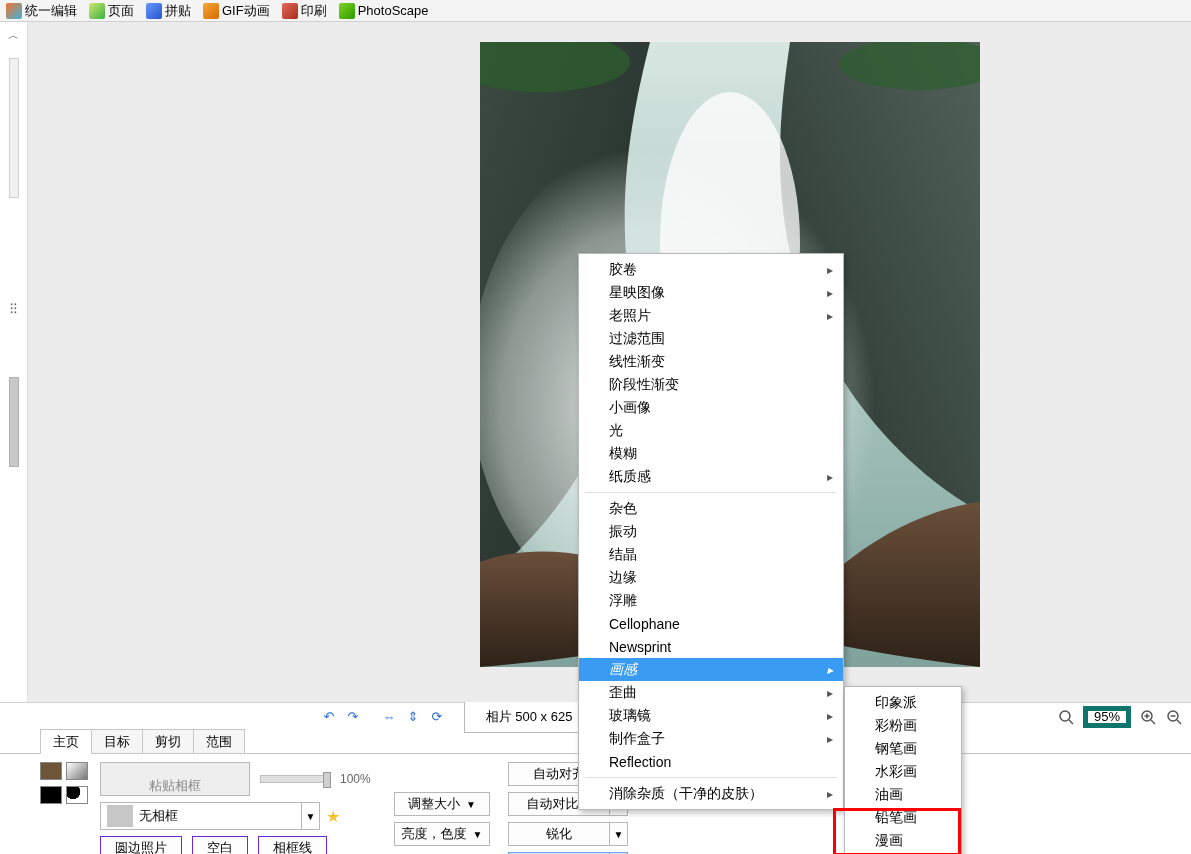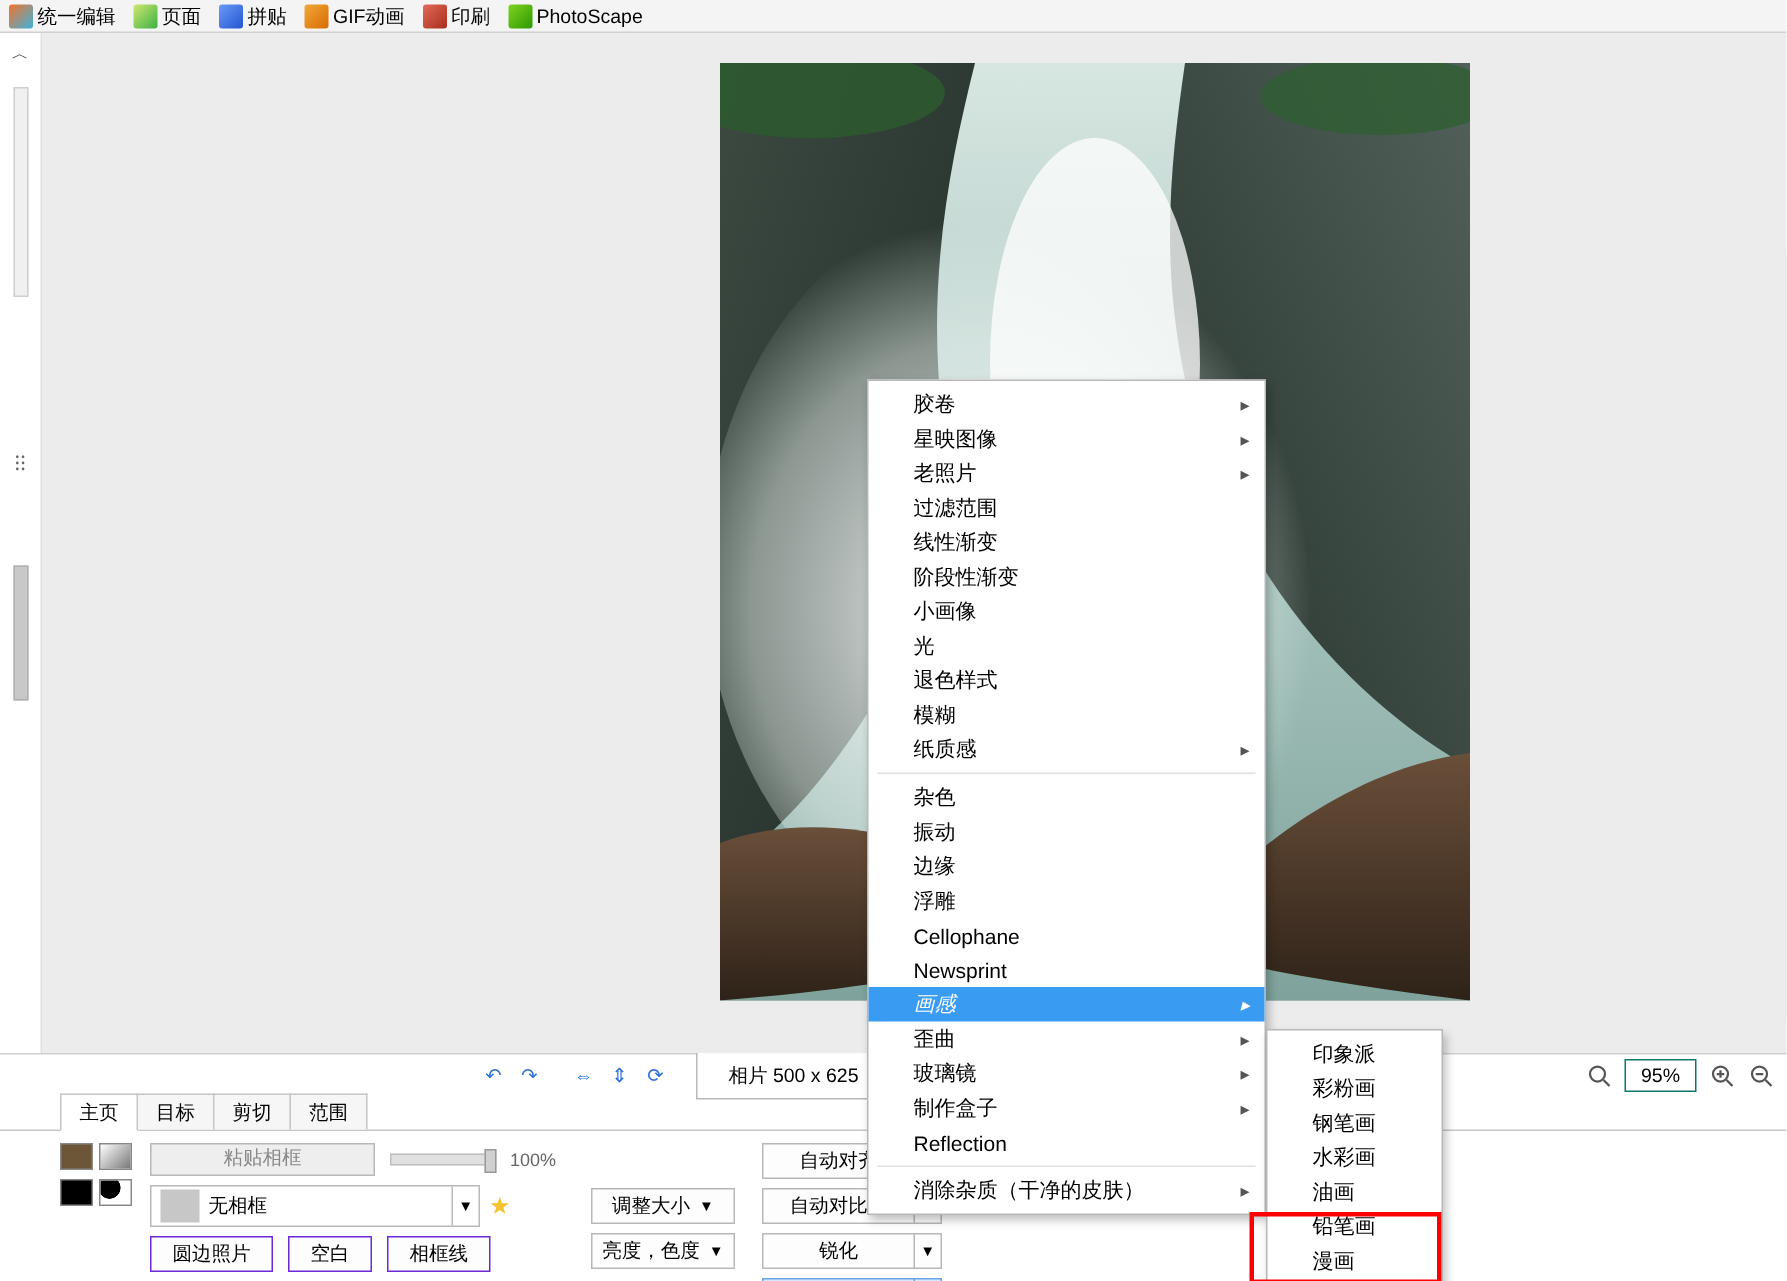--- a/index.html
+++ b/index.html
@@ -82,21 +82,21 @@
     margin-left:12px;
     min-width:130px; height:32px;
     border:1px solid #b8b8b8;
     background:#fff;
     display:flex;align-items:center;justify-content:center;
   }
   .mid-bar .right{
     margin-left:auto; display:flex; align-items:center; gap:8px;
   }
   .mid-bar .zoom-box{
-    width:48px;height:22px;border:1px solid #0f766e;background:#fff;
+    width:48px;height:22px;border:5px solid #0f766e;background:#fff;
     display:flex;align-items:center;justify-content:center;
   }
   .mid-bar .zicon{ width:18px;height:18px; }
 
   
   .tabs-row{
     display:flex; align-items:flex-end;
     height:24px;
     padding-left:40px;
     border-bottom:1px solid #c6c6c6;
@@ -129,22 +129,22 @@
   .swatch-row{ display:flex; gap:4px;}
   .swatch{ width:22px;height:18px;border:1px solid #888;}
   .sw-a{ background:#6d5637;}
   .sw-b{ background:linear-gradient(135deg,#fff,#777);}
   .sw-c{ background:#000;}
   .sw-d{ background:radial-gradient(circle at 30% 30%, #000 40%, #fff 42%);}
 
   .col2{ display:flex; flex-direction:column; gap:6px; }
   .framebar{ display:flex; align-items:center; gap:10px;}
   .paste-btn{
-    width:150px;height:22px;border:1px solid #b8b8b8;background:#eee;
-    display:flex;align-items:flex-start;justify-content:center;color:#888;
+    width:150px;height:34px;border:1px solid #b8b8b8;background:#eee;
+    display:flex;align-items:flex-end;justify-content:center;color:#888;
   }
   .slider{
     width:70px;height:8px;background:#e0e0e0;border:1px solid #c0c0c0;position:relative;
   }
   .slider .thumb{position:absolute;right:-2px;top:-4px;width:8px;height:16px;background:#d0d0d0;border:1px solid #999;}
   .pct{ font-size:12px;color:#666; min-width:34px;}
   .frame-select{
     display:flex;align-items:center;
     width:220px;height:28px;border:1px solid #b8b8b8;background:#fff;
   }
@@ -420,26 +420,26 @@
 
 <div class="ctx-menu menu-main" id="ctx-main">
     <div class="mi has-sub">胶卷</div>
     <div class="mi has-sub">星映图像</div>
     <div class="mi has-sub">老照片</div>
     <div class="mi">过滤范围</div>
     <div class="mi">线性渐变</div>
     <div class="mi">阶段性渐变</div>
     <div class="mi">小画像</div>
     <div class="mi">光</div>
-    <div class="mi">退色样式</div>
     <div class="mi">模糊</div>
     <div class="mi has-sub">纸质感</div>
     <div class="msep"></div>
     <div class="mi">杂色</div>
     <div class="mi">振动</div>
+    <div class="mi">结晶</div>
     <div class="mi">边缘</div>
     <div class="mi">浮雕</div>
     <div class="mi">Cellophane</div>
     <div class="mi">Newsprint</div>
     <div class="mi has-sub hl">画感</div>
     <div class="mi has-sub">歪曲</div>
     <div class="mi has-sub">玻璃镜</div>
     <div class="mi has-sub">制作盒子</div>
     <div class="mi">Reflection</div>
     <div class="msep"></div>

